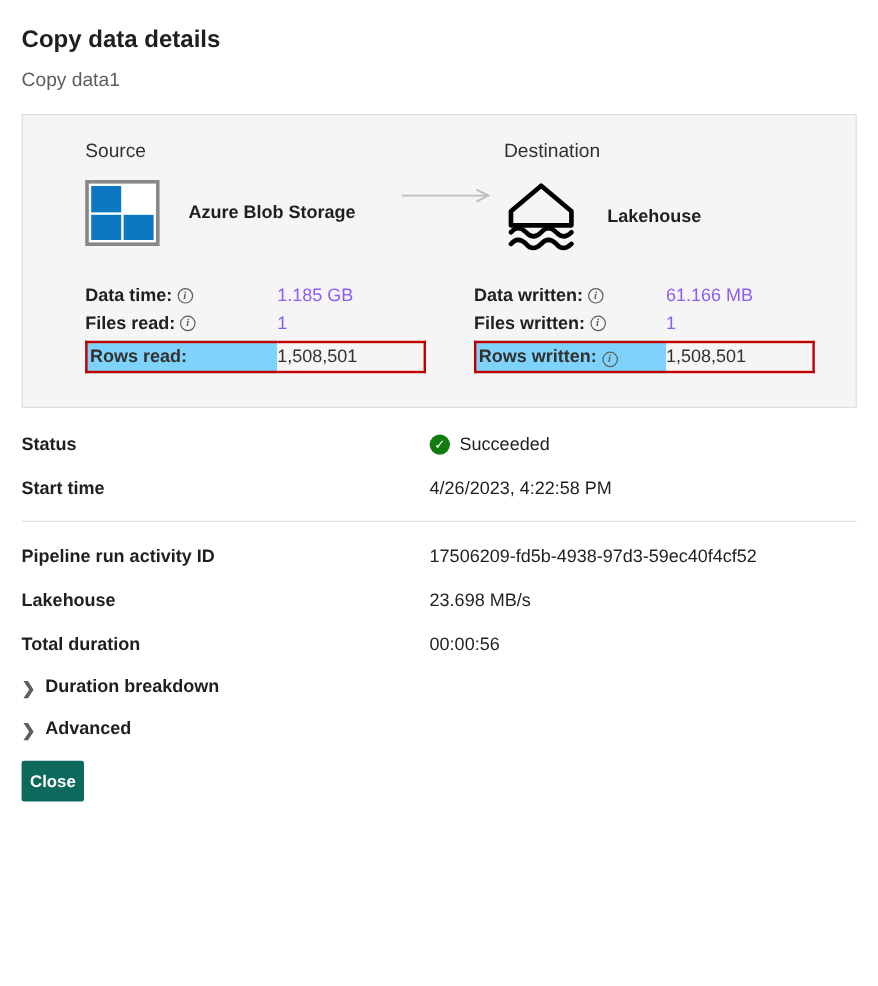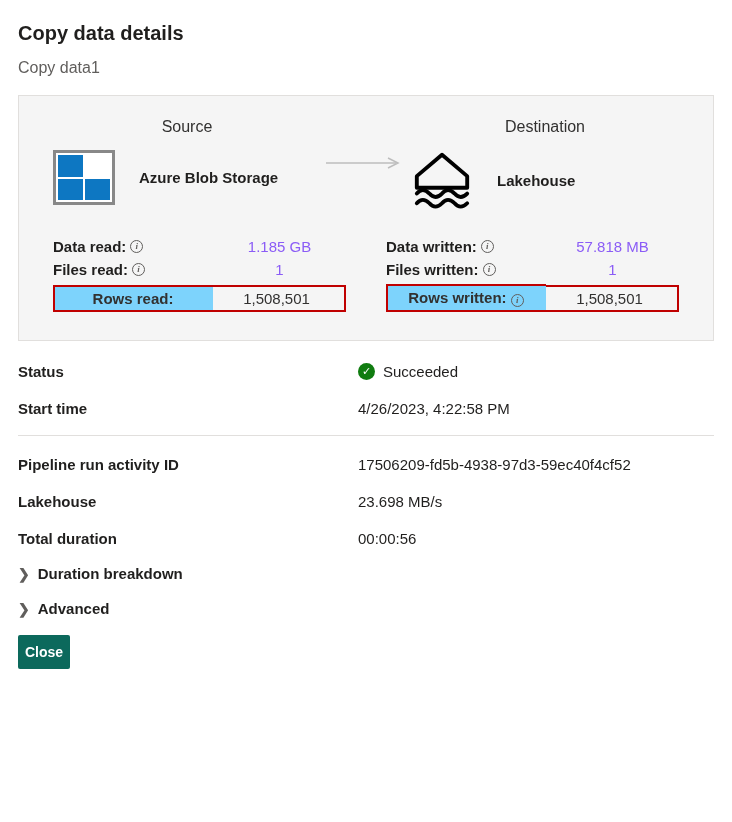--- a/index.html
+++ b/index.html
@@ -19,23 +19,22 @@
     color: #201f1e;
   }
   .subtitle {
     font-size: 16px;
     color: #605e5c;
     margin: 0 0 18px 0;
   }
   .top-card {
     background: #f5f5f5;
     border: 1px solid #e1dfdd;
-    padding: 22px 34px 28px 34px;
+    padding: 22px 34px 28px 52px;
     margin-bottom: 22px;
-    text-align: center;
   }
   .src-dest-row {
     display: flex;
     align-items: flex-start;
     gap: 0;
     margin-bottom: 28px;
   }
   .sd-col {
     flex: 1;
   }
@@ -221,41 +220,41 @@
         </svg>
         <div class="sd-name">Lakehouse</div>
       </div>
     </div>
   </div>
 
   <div class="stats-row">
 
     <div class="stats-block">
       <div class="stat-label">
-        <span>Data read:</span>
+        <span>Data time:</span>
         <span class="info-icon">i</span>
       </div>
       <div class="stat-val">1.185 GB</div>
 
       <div class="stat-label">
         <span>Files read:</span>
         <span class="info-icon">i</span>
       </div>
       <div class="stat-val">1</div>
 
       <div class="highlight-cell-l">Rows read:</div>
       <div class="highlight-cell-r">1,508,501</div>
     </div>
 
     <div class="stats-block">
       <div class="stat-label">
         <span>Data written:</span>
         <span class="info-icon">i</span>
       </div>
-      <div class="stat-val">57.818 MB</div>
+      <div class="stat-val">61.166 MB</div>
 
       <div class="stat-label">
         <span>Files written:</span>
         <span class="info-icon">i</span>
       </div>
       <div class="stat-val">1</div>
 
       <div class="highlight-cell-l">
         <span>Rows written:</span>
         <span class="info-icon">i</span>

